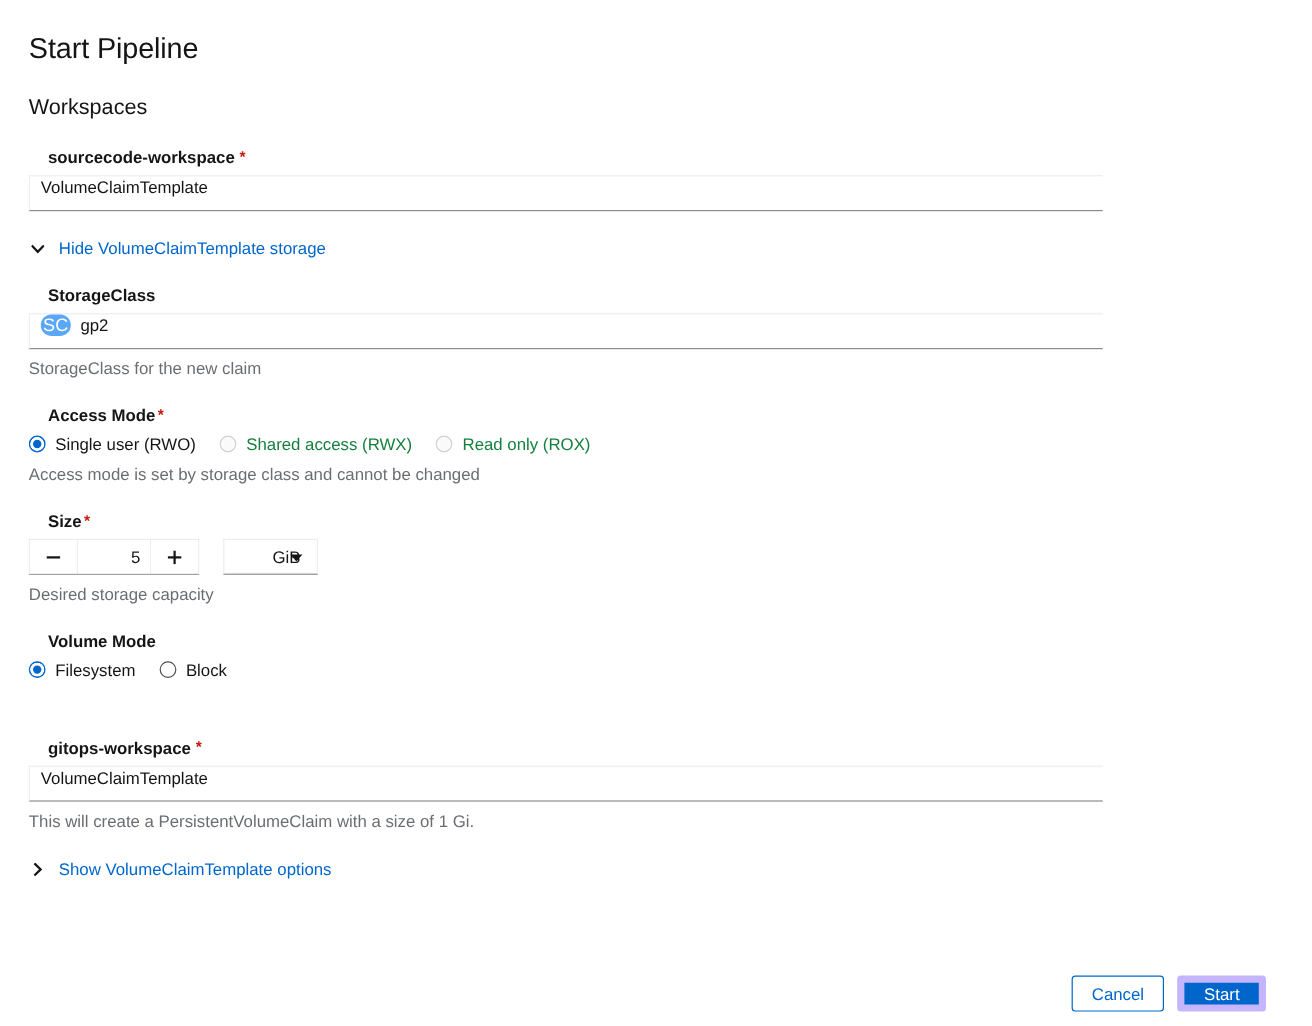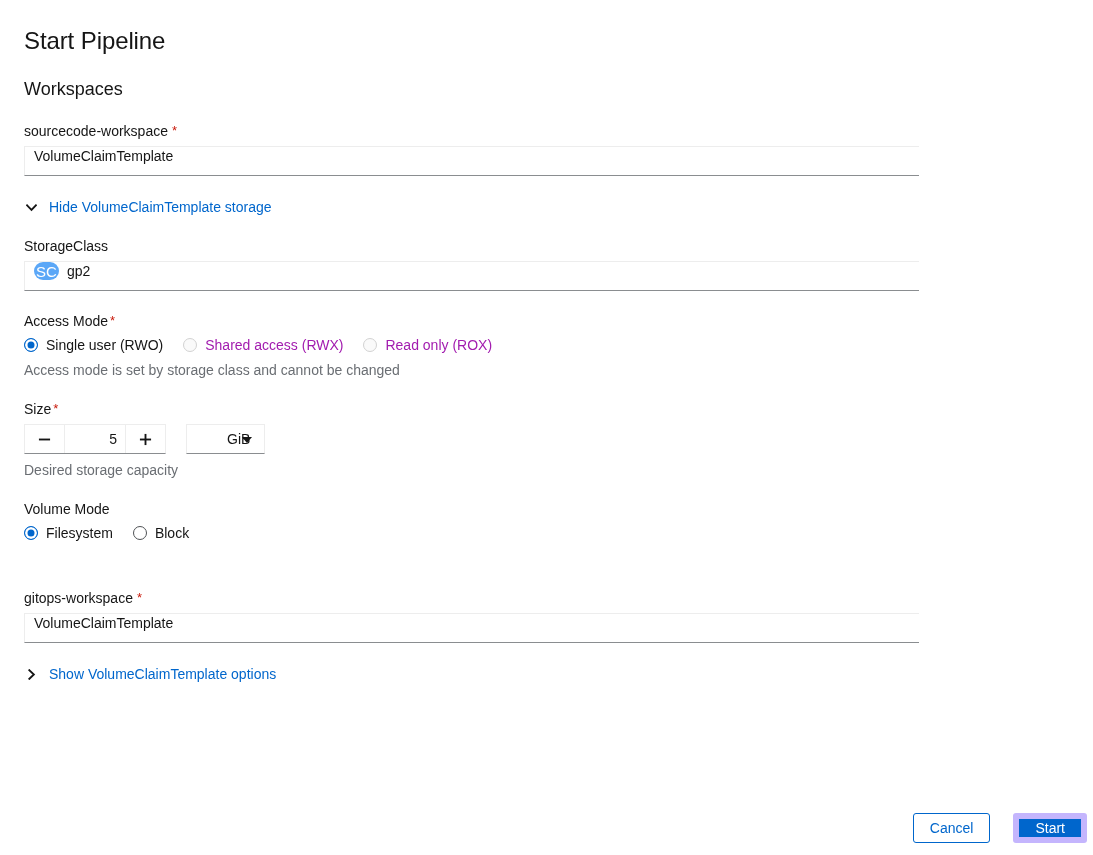--- a/index.html
+++ b/index.html
@@ -47,25 +47,26 @@
     font-weight: 400;
     line-height: 24px;
     color: #151515;
   }
 
   
   .field { margin-top: 21px; }
 
   .field-label {
     font-size: 14px;
-    font-weight: 400;
+    font-weight: 700;
     line-height: 18px;
     color: #151515;
     display: block;
     margin-bottom: 6px;
+    margin-left: 16px;
   }
   .req {
     color: #c9190b;
     font-size: 13px;
     margin-left: 4px;
     vertical-align: 1px;
   }
   .req-tight { margin-left: 2px; }
 
   .helper {
@@ -180,21 +181,21 @@
   }
   .radio-mark.disabled {
     border: 1px solid #d2d2d2;
     background: #fafafa;
   }
   .radio-text {
     font-size: 14px;
     line-height: 18px;
     color: #151515;
   }
-  .radio-text.disabled { color: #a21caf; }
+  .radio-text.disabled { color: #15803d; }
 
   
   .size-row {
     display: flex;
     align-items: flex-start;
     margin-top: 2px;
   }
   .stepper {
     display: flex;
     align-items: stretch;
@@ -248,22 +249,22 @@
   .footer {
     position: absolute;
     left: 0;
     bottom: 0;
     width: 1093px;
     height: 55px;
     background: #ffffff;
     display: flex;
     align-items: center;
     justify-content: flex-end;
-    padding-right: 6px;
-    gap: 23px;
+    padding-right: 38px;
+    gap: 11px;
   }
   .btn {
     height: 30px;
     font-size: 14px;
     line-height: 1;
     border-radius: 3px;
     cursor: pointer;
     font-family: "Liberation Sans", sans-serif;
     display: inline-flex;
     align-items: center;
@@ -313,20 +314,21 @@
       <span class="exp-label">Hide VolumeClaimTemplate storage</span>
     </div>
 
     <div class="field">
       <span class="field-label">StorageClass</span>
       <div class="pf-select">
         <span class="sc-badge">SC</span>
         <span class="sel-text">gp2</span>
         <span class="caret"></span>
       </div>
+      <div class="helper">StorageClass for the new claim</div>
     </div>
 
     <div class="field">
       <span class="field-label"><span>Access Mode</span><span class="req req-tight">*</span></span>
 
       <div class="radio-row">
         <label class="radio-item">
           <span class="radio-mark checked"></span>
           <span class="radio-text">Single user (RWO)</span>
         </label>
@@ -388,20 +390,21 @@
     </div>
 
     <div class="field" style="margin-top:47px;">
       <span class="field-label"><span>gitops-workspace</span><span class="req">*</span></span>
 
       <div class="pf-select">
         <span class="sel-text">VolumeClaimTemplate</span>
         <span class="caret"></span>
       </div>
 
+      <div class="helper">This will create a PersistentVolumeClaim with a size of 1 Gi.</div>
     </div>
 
     <div class="expandable">
       <span class="exp-chevron">
         <svg width="11" height="11" viewBox="0 0 12 12">
             <path d="M3.6 1.2 L8.6 6 L3.6 10.8" stroke="#151515" stroke-width="2" fill="none" stroke-linecap="square"></path>
           </svg>
       </span>
       <span class="exp-label">Show VolumeClaimTemplate options</span>
     </div>

